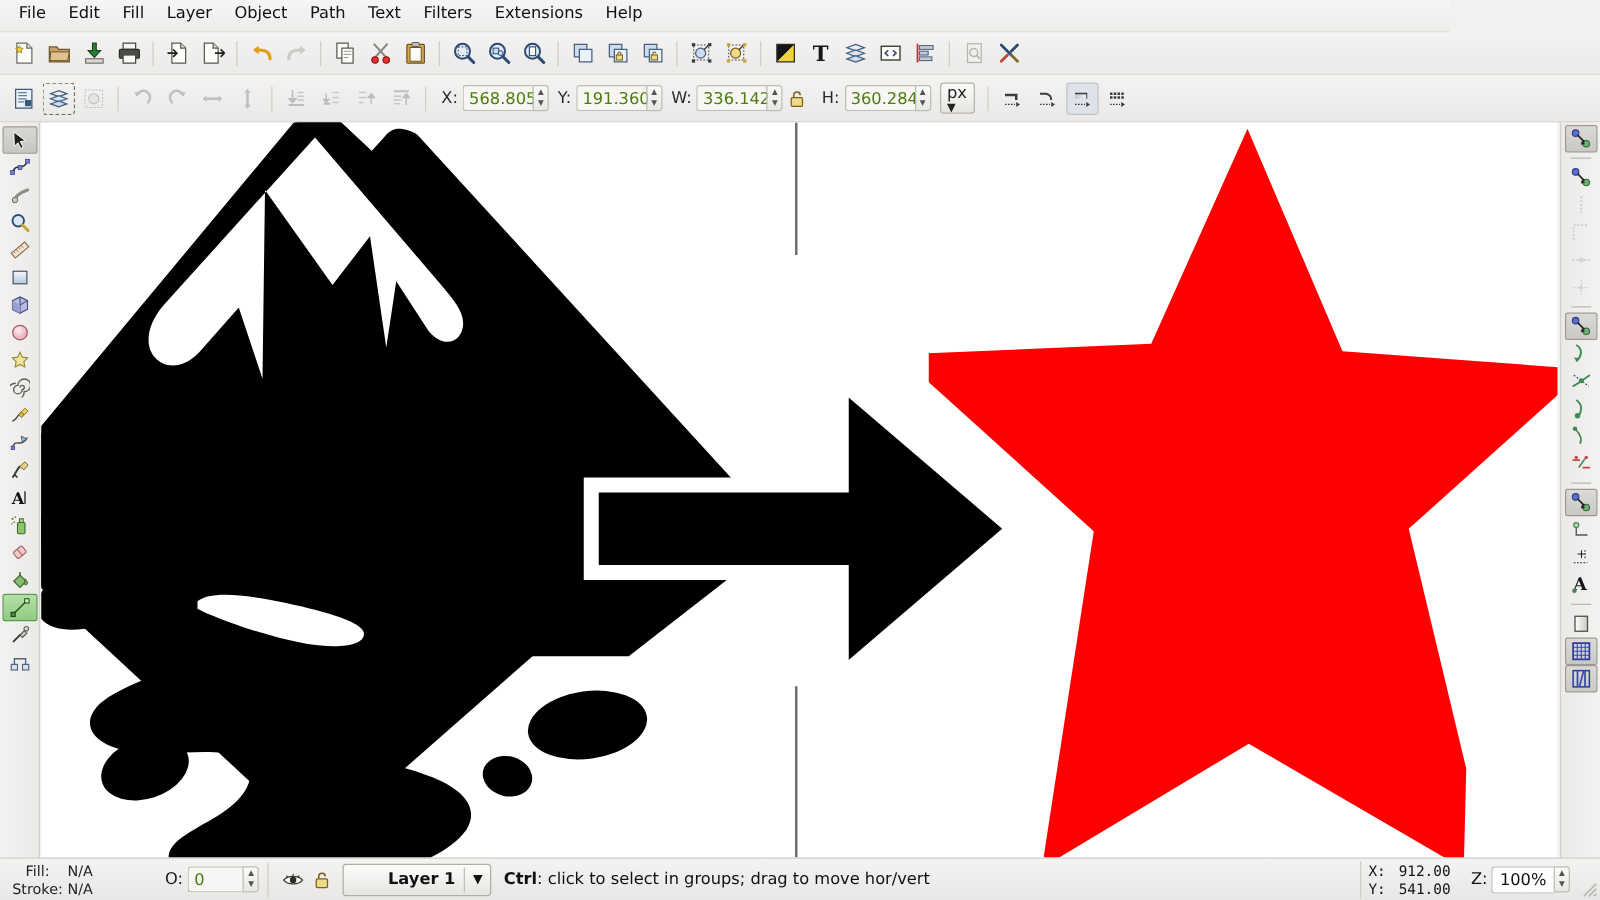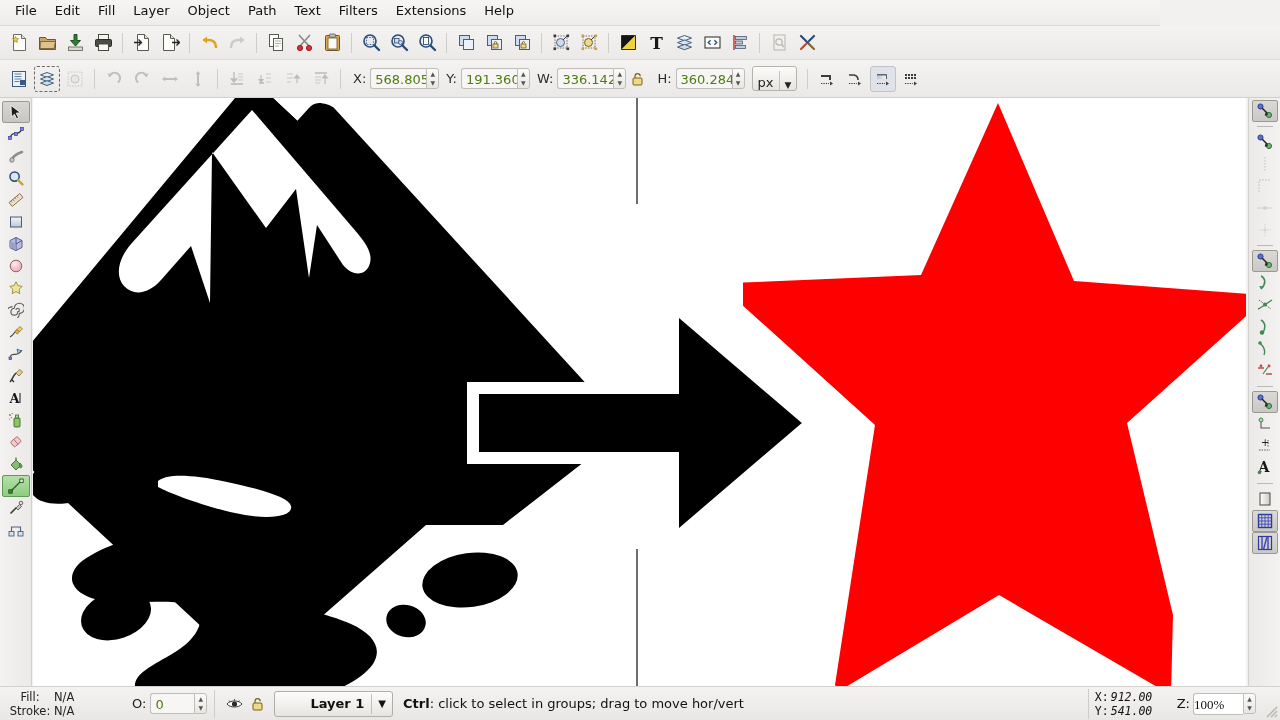--- a/index.html
+++ b/index.html
@@ -68,24 +68,25 @@
     width: 13px; height: 21px;
     border: 1px solid #bfbdb8; border-radius: 0 3px 3px 0;
     background: linear-gradient(to bottom,#fbfbfa,#e8e6e3);
     display:flex; flex-direction:column; box-sizing:border-box;
   }
   .spin-btns span {
     flex:1; display:flex; align-items:center; justify-content:center;
     font-size:6px; color:#555; line-height:1;
   }
   .unit-box {
-    display:flex; align-items:flex-end; height:23px;
+    display:flex; align-items:flex-start; height:23px;
     border:1px solid #b5b3ae; border-radius:3px;
     background: linear-gradient(to bottom,#fcfcfb,#e6e4e1);
     margin-left:7px;
+    flex-direction:column;
   }
   .unit-box .u-txt { font-size:13px; padding:0 5px; color:#222; }
   .unit-box .u-div { width:1px; height:19px; background:#c4c2be; }
   .unit-box .u-arr { padding:0 5px; font-size:9px; color:#222; }
 
   
   .toolbox {
     position: absolute; left:0; top:98px; width:32px; height:588px;
     background: linear-gradient(to right,#f3f2f1,#eceae8);
     border-right: 1px solid #d2d0cc;
@@ -165,28 +166,28 @@
     margin-left:auto; display:flex; align-items:center; height:32px;
   }
   .coord-block {
     font-family:"DejaVu Sans Mono","Liberation Mono",monospace;
     font-size:11.5px; line-height:14px; color:#111; padding-left:6px;
     border-left:1px solid #cfcdc9; height:30px;
     display:flex; flex-direction:column; justify-content:center;
   }
   .coord-row { display:flex; }
   .coord-key { width:16px; }
-  .coord-val { width:58px; text-align:left;font-style:italic; }
+  .coord-val { width:58px; text-align:center; }
   .zoom-wrap { display:flex; align-items:center; margin:0 4px 0 8px; }
   .zoom-label { font-size:13px; margin-right:3px; color:#111; }
   .zoom-input {
     width:50px; height:22px; line-height:22px;
     background:#fff; border:1px solid #bfbdb8; border-right:none;
     border-radius:3px 0 0 3px;
-    font-size:13px; color:#111; box-sizing:border-box;font-family:Liberation Serif, serif;
+    font-size:13px; text-align:center; color:#111; box-sizing:border-box;
   }
   .resize-grip { width:14px; height:14px; margin-left:4px; margin-right:2px; align-self:flex-end; margin-bottom:2px;}
 
   svg { display:block; }
 </style>
 </head>
 <body>
 
 <div id="app">
 

